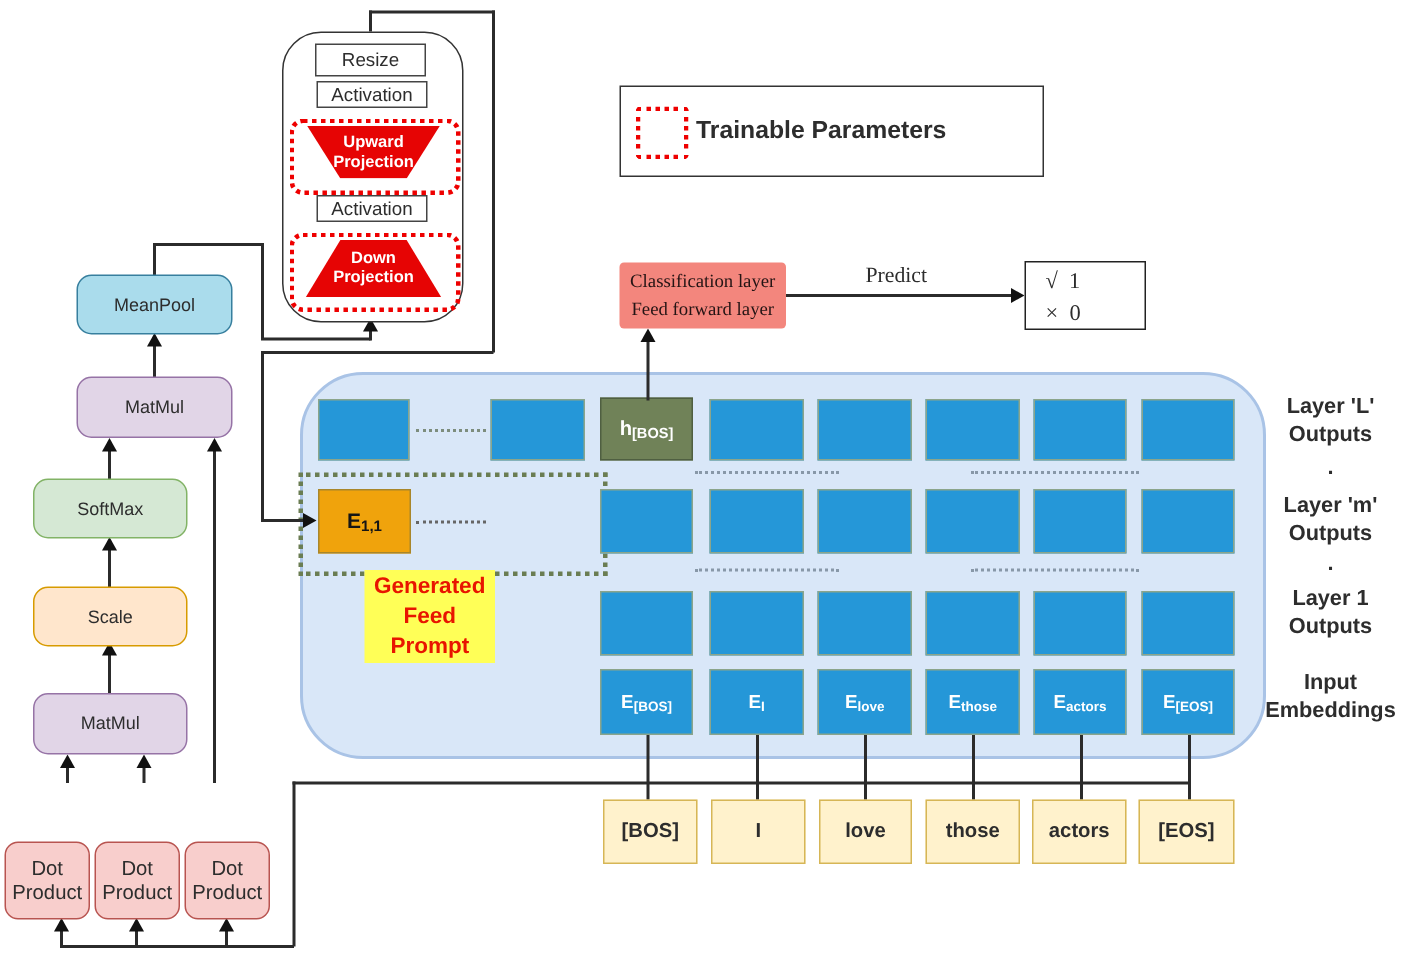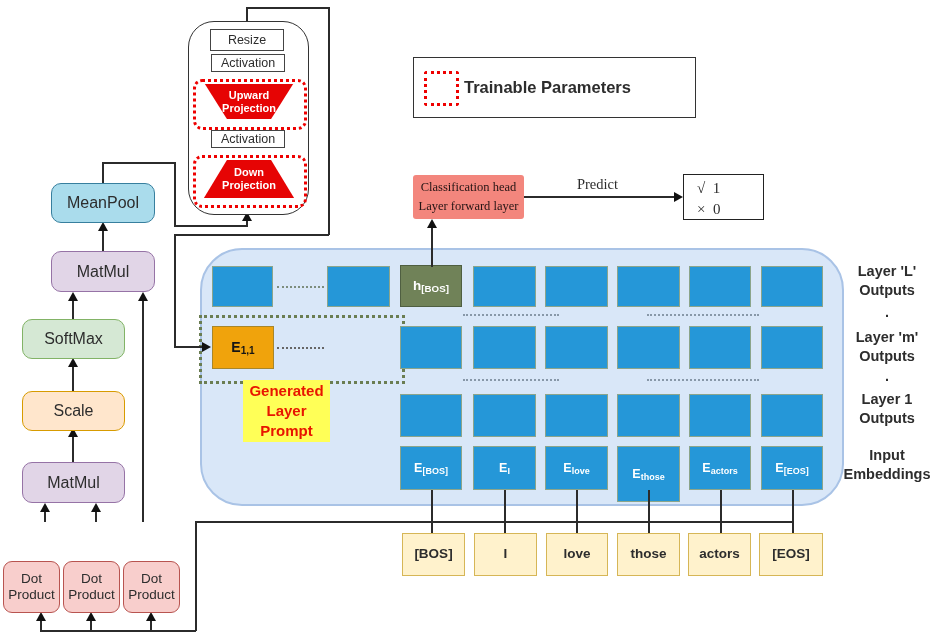--- a/index.html
+++ b/index.html
@@ -11,21 +11,21 @@
   .vl{position:absolute;width:1.6px;background:#2b2b2b;z-index:5;}
   .hl{position:absolute;height:1.6px;background:#2b2b2b;z-index:5;}
   .ah-up{position:absolute;width:0;height:0;border-left:5px solid transparent;border-right:5px solid transparent;
          border-bottom:9px solid #111;z-index:6;}
   .ah-right{position:absolute;width:0;height:0;border-top:5px solid transparent;border-bottom:5px solid transparent;
          border-left:9px solid #111;z-index:6;}
   .dotline{position:absolute;border-top:2px dotted #7d8d7d;z-index:3;}
   .blue{background:#2597d8;border:1px solid #8ba58b;z-index:3;}
   .reddot{border:3.2px dotted #ee0000;border-radius:9px;background:transparent;}
   sub{font-size:0.72em;vertical-align:-0.22em;font-weight:inherit;line-height:0;}
-  .node{border-radius:10px;border:1.5px solid;font-size:16px;z-index:7;}
+  .node{border-radius:10px;border:1.5px solid;font-size:12px;z-index:7;}
   .whitebox{background:#fff;border:1.4px solid #444;font-size:12.5px;z-index:9;}
   .trap{position:absolute;background:#e60404;z-index:9;}
   .trapTxt{position:absolute;z-index:10;color:#fff;font-weight:bold;font-size:11px;line-height:1.15;
            display:flex;align-items:center;justify-content:center;text-align:center;}
   .serif{font-family:"Liberation Serif","DejaVu Serif",serif;}
   .rowlab{position:absolute;font-weight:bold;font-size:14.5px;line-height:1.3;text-align:center;width:98px;z-index:7;}
   .tok{background:#fff2cc;border:1.6px solid #d6b656;font-weight:bold;font-size:13.5px;z-index:7;}
   .emb{color:#fff;font-weight:bold;font-size:12.5px;}
 </style>
 </head>
@@ -66,41 +66,41 @@
   <div class="box blue" style="left:617px;top:326px;width:63px;height:43px;"></div>
   <div class="box blue" style="left:689px;top:326px;width:62px;height:43px;"></div>
   <div class="box blue" style="left:761px;top:326px;width:62px;height:43px;"></div>
 
   <div class="dotline" style="left:463px;top:379px;width:96px;border-color:#8898a8;"></div>
   <div class="dotline" style="left:647px;top:379px;width:112px;border-color:#8898a8;"></div>
 
   <div class="box col" style="left:243px;top:380px;width:87px;height:62px;background:#ffff57;color:#e81500;
               font-weight:bold;font-size:15px;line-height:1.35;z-index:4;">
     <div>Generated</div>
-    <div>Layer</div>
+    <div>Feed</div>
     <div>Prompt</div>
   </div>
 
   <div class="box blue" style="left:400px;top:394px;width:62px;height:43px;"></div>
   <div class="box blue" style="left:473px;top:394px;width:63px;height:43px;"></div>
   <div class="box blue" style="left:545px;top:394px;width:63px;height:43px;"></div>
   <div class="box blue" style="left:617px;top:394px;width:63px;height:43px;"></div>
   <div class="box blue" style="left:689px;top:394px;width:62px;height:43px;"></div>
   <div class="box blue" style="left:761px;top:394px;width:62px;height:43px;"></div>
 
   <div class="box blue emb" style="left:400px;top:446px;width:62px;height:44px;">
     <span><span>E</span><sub>[BOS]</sub></span>
     </div>
   <div class="box blue emb" style="left:545px;top:446px;width:63px;height:44px;">
     <span><span>E</span><sub>love</sub></span>
     </div>
   <div class="box blue emb" style="left:473px;top:446px;width:63px;height:44px;">
     <span><span>E</span><sub>I</sub></span>
     </div>
-  <div class="box blue emb" style="left:617px;top:446px;width:63px;height:56px;text-align:right;">
+  <div class="box blue emb" style="left:617px;top:446px;width:63px;height:44px;text-align:right;">
     <span><span>E</span><sub>those</sub></span>
     </div>
   <div class="box blue emb" style="left:689px;top:446px;width:62px;height:44px;">
     <span><span>E</span><sub>actors</sub></span>
     </div>
   <div class="box blue emb" style="left:761px;top:446px;width:62px;height:44px;">
     <span><span>E</span><sub>[EOS]</sub></span>
     </div>
 
   <div class="rowlab" style="left:838px;top:262px;">
@@ -152,22 +152,22 @@
   <div class="box node" style="left:63px;top:561px;width:57px;height:52px;background:#f8cecc;border-color:#b85450;font-size:13.5px;border-radius:9px;">Dot Product</div>
   <div class="box node" style="left:123px;top:561px;width:57px;height:52px;background:#f8cecc;border-color:#b85450;font-size:13.5px;border-radius:9px;">Dot Product</div>
 
   <div style="position:absolute;left:413px;top:57px;width:281px;height:59px;border:1.6px solid #333;background:#fff;z-index:7;">
     <div class="reddot" style="position:absolute;left:10px;top:13px;width:29px;height:29px;border-radius:3px;"></div>
     <div class="box" style="left:50px;top:0;width:225px;height:59px;font-weight:bold;font-size:16.5px;justify-content:flex-start;">Trainable Parameters</div>
   </div>
 
   <div class="box col serif" style="left:413px;top:175px;width:111px;height:44px;background:#f3867d;border-radius:3px;
               font-size:12.5px;line-height:1.5;color:#241414;z-index:7;">
-    <div>Classification head</div>
-    <div>Layer forward layer</div>
+    <div>Classification layer</div>
+    <div>Feed forward layer</div>
   </div>
   <div class="box serif" style="left:545px;top:176px;width:105px;height:17px;font-size:14.5px;">Predict</div>
   <div style="position:absolute;left:683px;top:174px;width:81px;height:46px;border:1.6px solid #222;background:#fff;
               z-index:7;padding:3px 0 0 13px;box-sizing:border-box;font-size:15px;line-height:1.4;" class="serif">
     <div><span>√</span>&nbsp;&nbsp;<span>1</span></div>
     <div><span>×</span>&nbsp;&nbsp;<span>0</span></div>
   </div>
 
   <div class="vl" style="left:102px;top:162px;height:25px;"></div>
   <div class="hl" style="left:102px;top:162px;width:73px;"></div>

